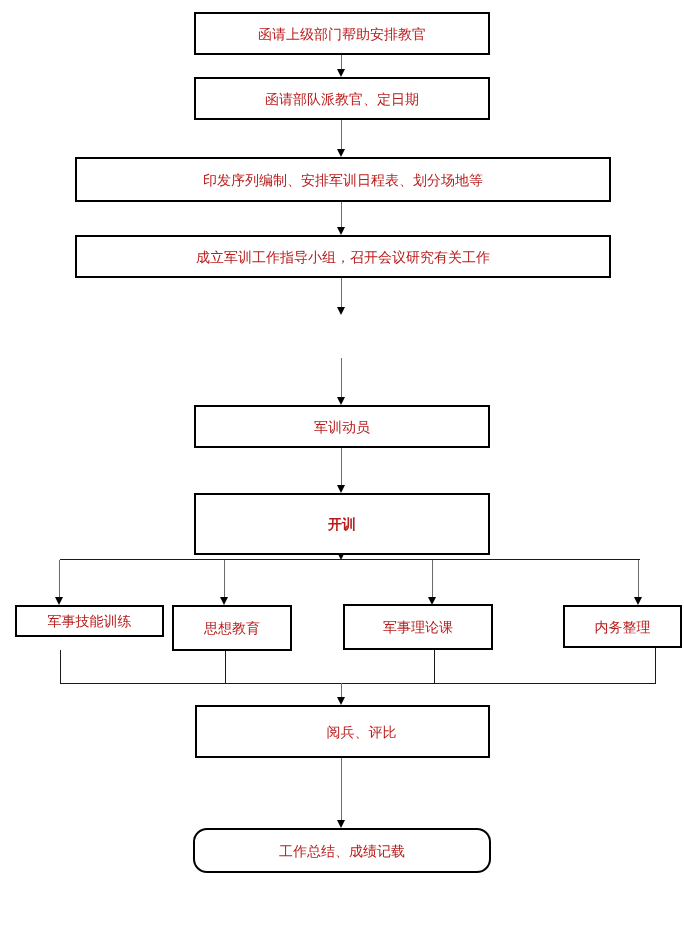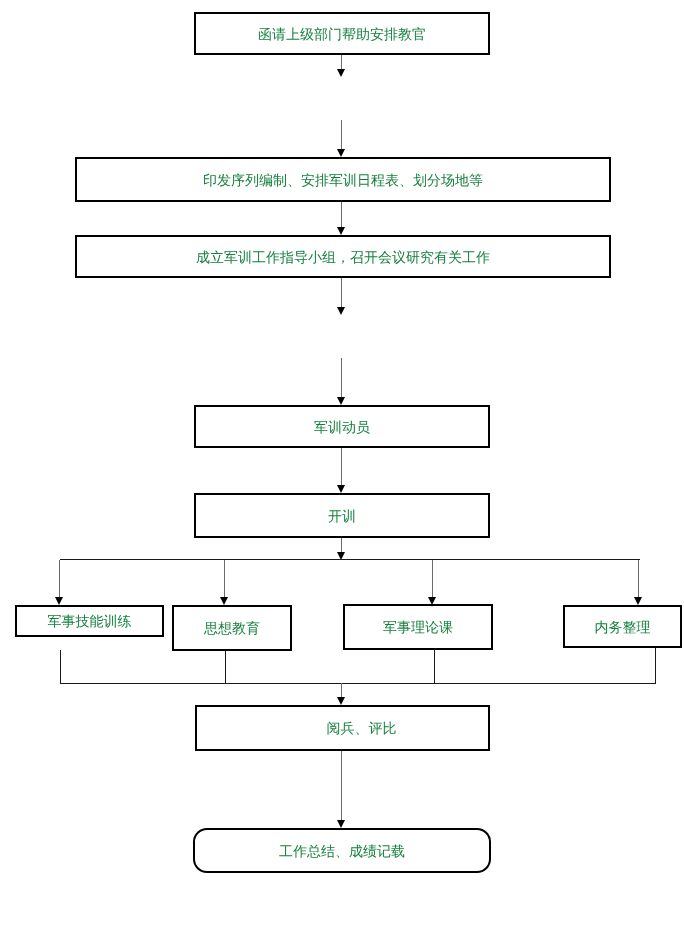--- a/index.html
+++ b/index.html
@@ -17,21 +17,21 @@
   }
   .box {
     position: absolute;
     background: #ffffff;
     border: 2px solid #000000;
     display: flex;
     align-items: center;
     justify-content: center;
     font-size: 14px;
     line-height: 1;
-    color: #15803d;
+    color: #b91c1c;
     text-align: center;
     white-space: nowrap;
     z-index: 2;
   }
   
   .varrow {
     position: absolute;
     width: 9px;
     z-index: 1;
   }
@@ -72,20 +72,21 @@
 
 <div class="canvas">
 
   <div class="box" style="left:194px; top:12px; width:296px; height:43px;">函请上级部门帮助安排教官</div>
 
   <div class="varrow" style="left:337px; top:55px; height:22px;">
       <span class="shaft"></span>
       <span class="head"></span>
     </div>
 
+  <div class="box" style="left:194px; top:77px; width:296px; height:43px;">函请部队派教官、定日期</div>
 
   <div class="varrow" style="left:337px; top:120px; height:37px;">
       <span class="shaft"></span>
       <span class="head"></span>
     </div>
 
   <div class="box" style="left:75px; top:157px; width:536px; height:45px;">印发序列编制、安排军训日程表、划分场地等</div>
 
   <div class="varrow" style="left:337px; top:202px; height:33px;">
       <span class="shaft"></span>
@@ -105,21 +106,21 @@
       <span class="head"></span>
     </div>
 
   <div class="box" style="left:194px; top:405px; width:296px; height:43px;">军训动员</div>
 
   <div class="varrow" style="left:337px; top:448px; height:45px;">
       <span class="shaft"></span>
       <span class="head"></span>
     </div>
 
-  <div class="box" style="left:194px; top:493px; width:296px; height:45px;">开训</div>
+  <div class="box" style="left:194px; top:493px; width:296px; height:62px;font-weight:bold;">开训</div>
 
   <div class="varrow" style="left:337px; top:538px; height:22px;">
       <span class="shaft"></span>
       <span class="head"></span>
     </div>
 
   <div class="hline" style="left:60px; top:559px; width:580px;"></div>
 
   <div class="varrow" style="left:55px; top:560px; height:45px;">
       <span class="shaft"></span>
@@ -148,21 +149,21 @@
   <div class="vline" style="left:434px; top:650px; height:33px;"></div>
   <div class="vline" style="left:655px; top:648px; height:35px;"></div>
 
   <div class="hline" style="left:60px; top:683px; width:596px;"></div>
 
   <div class="varrow" style="left:337px; top:683px; height:22px;">
       <span class="shaft"></span>
       <span class="head"></span>
     </div>
 
-  <div class="box" style="left:195px; top:705px; width:295px; height:46px;padding-left:38px;">阅兵、评比</div>
+  <div class="box" style="left:195px; top:705px; width:295px; height:53px;padding-left:38px;">阅兵、评比</div>
 
   <div class="varrow" style="left:337px; top:751px; height:77px;">
       <span class="shaft"></span>
       <span class="head"></span>
     </div>
 
   <div class="box" style="left:193px; top:828px; width:298px; height:45px;border-radius:14px;">工作总结、成绩记载</div>
 
 </div>
 

